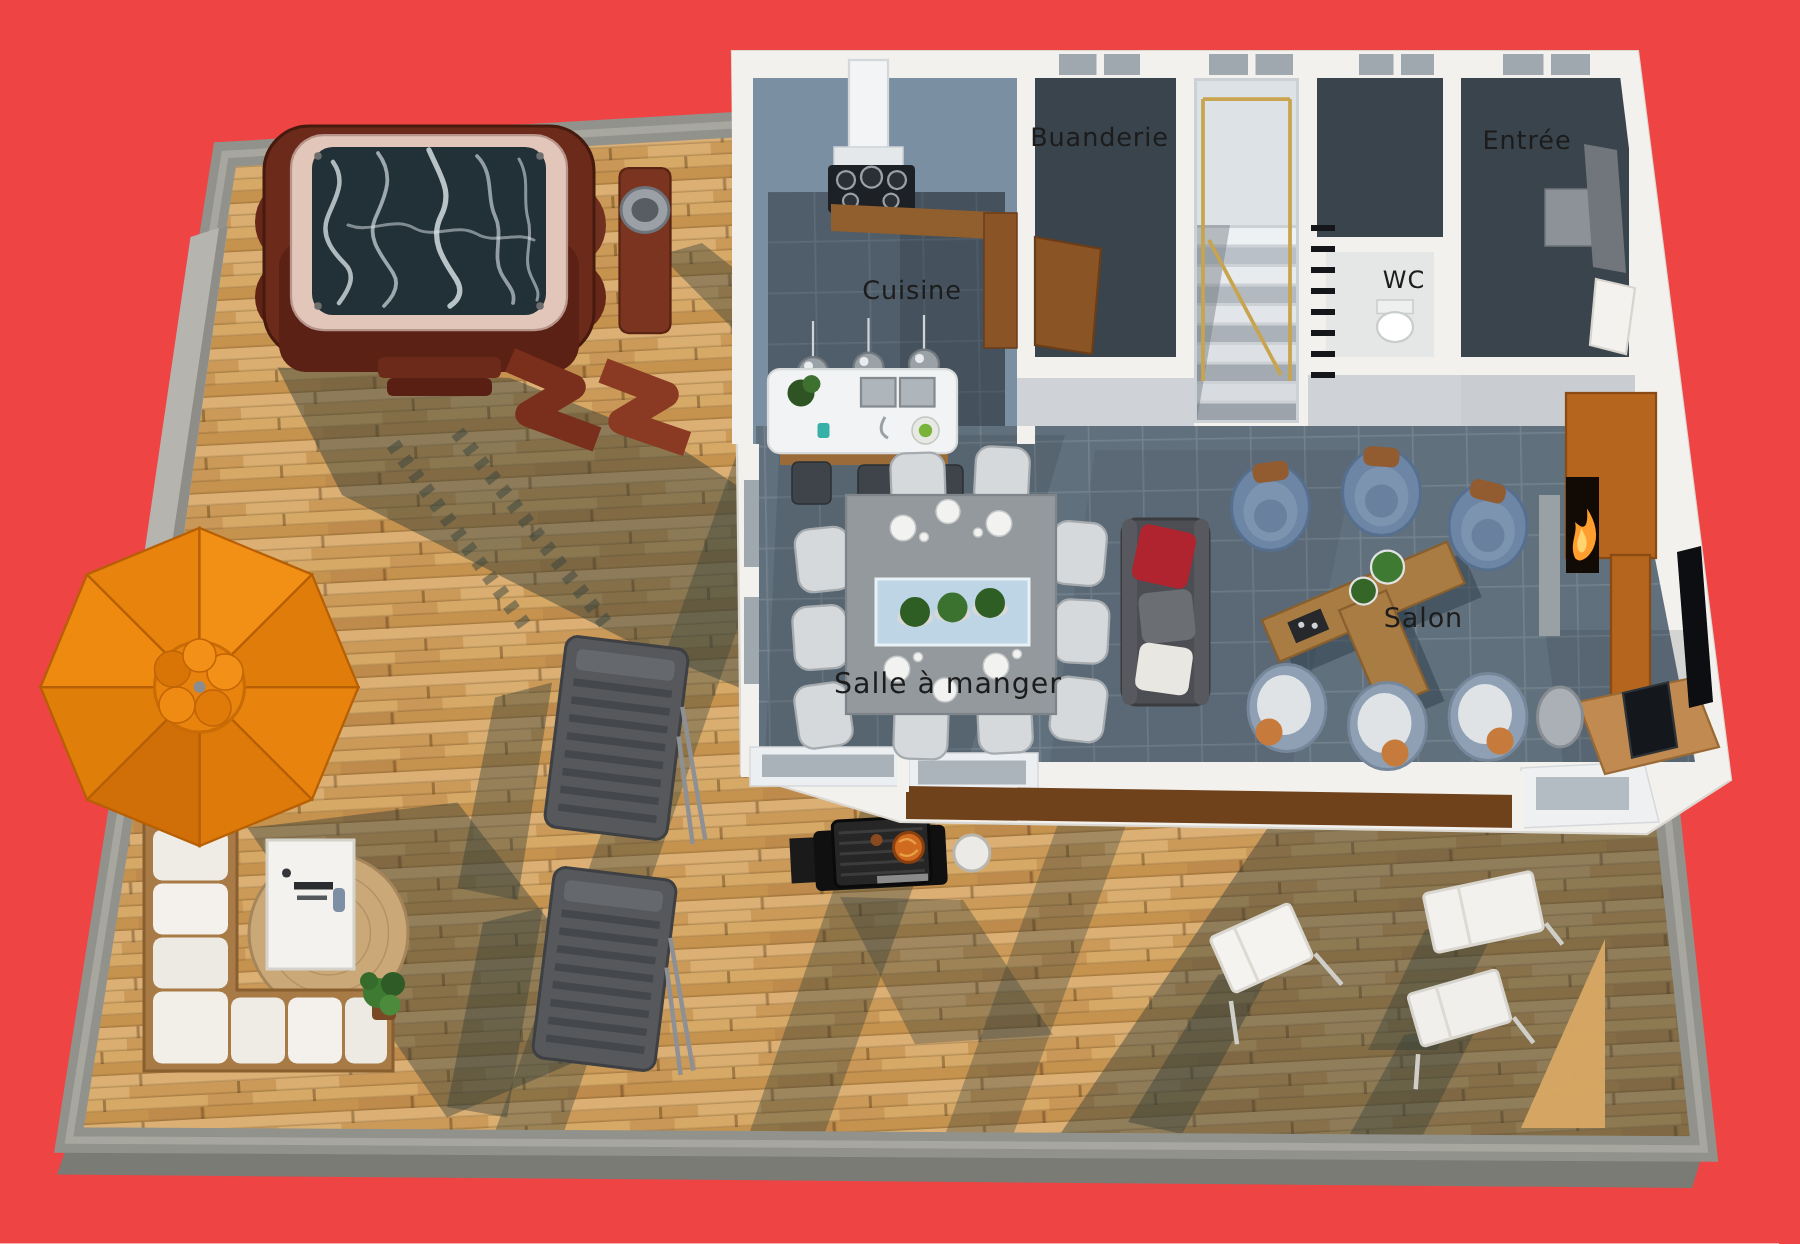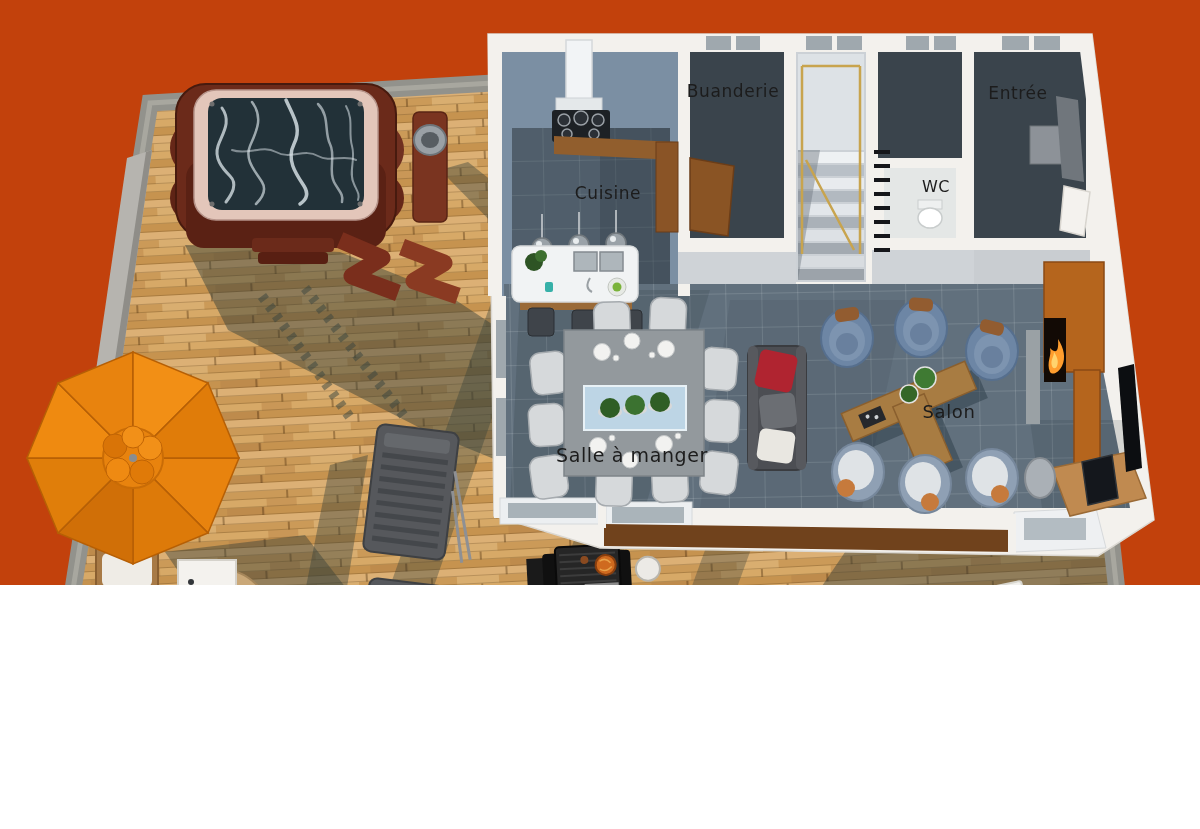--- a/index.html
+++ b/index.html
@@ -1,16 +1,16 @@
 <!DOCTYPE html>
 <html style="--deck_wood: #cf9f5d; --deck_wood_dark: #b9854a; --deck_border_concrete: #92928c; --house_wall: #f3f1ed; --interior_tile_floor: #61707d; --kitchen_wall_blue: #7b8fa3; --dark_room_floor: #3a444c; --hot_tub_wood: #6b2a1a; --hot_tub_rim: #e3c6ba; --parasol_orange: #e8830e; --armchair_blue: #6d86a5; --armchair_light: #8fa0b4; --sofa_gray: #4c4e53; --cushion_red: #b02430; --coffee_table_wood: #a87c42; --media_unit_wood: #b5651d; --fire_glow: #ff9d2e; --stair_railing_gold: #c8a44e; --label_text: #1c1c1c;"><head>
 <meta charset="utf-8">
 <style>
   html,body{margin:0;padding:0;background:#ffffff;}
-  .stage{position:relative;width:1200px;height:585px;background:#c2410c;overflow:hidden;
+  .stage{position:relative;width:1200px;height:829px;background:#ef4444;overflow:hidden;
          font-family:"DejaVu Sans","Liberation Sans",sans-serif;}
   svg{display:block;}
   .room-label{font-family:"DejaVu Sans","Liberation Sans",sans-serif;
               fill:var(--label_text,#1c1c1c);letter-spacing:.6px;}
 </style>
 </head>
 <body>
 
 <div class="stage">
 <svg width="1200" height="829" viewBox="0 0 1200 829">

